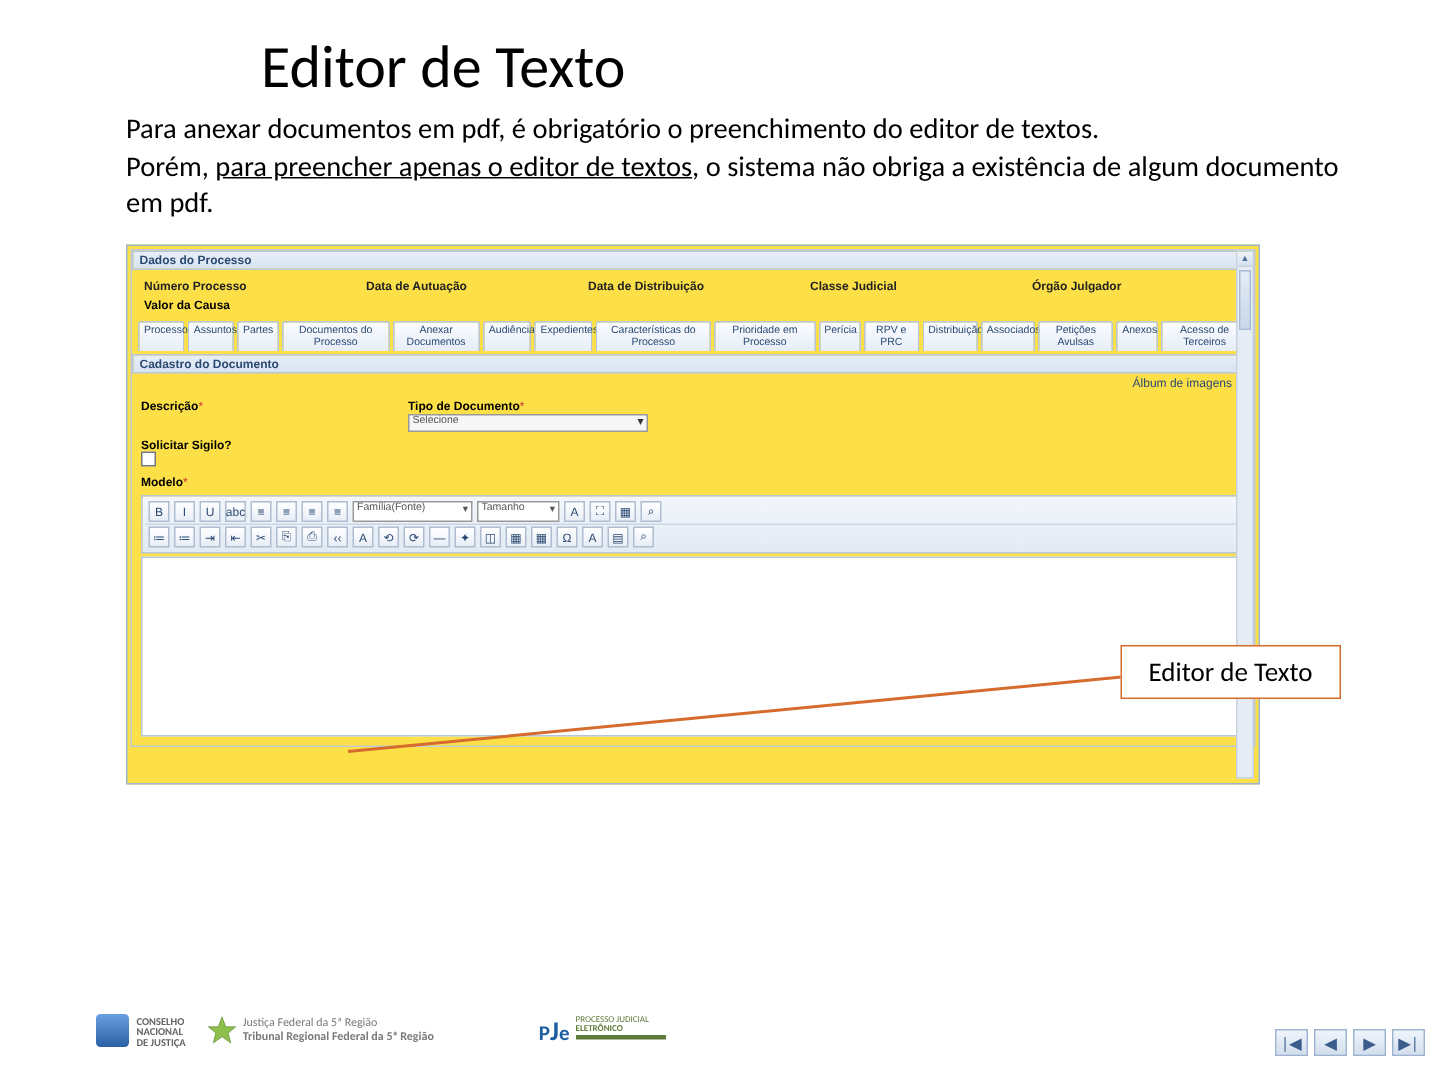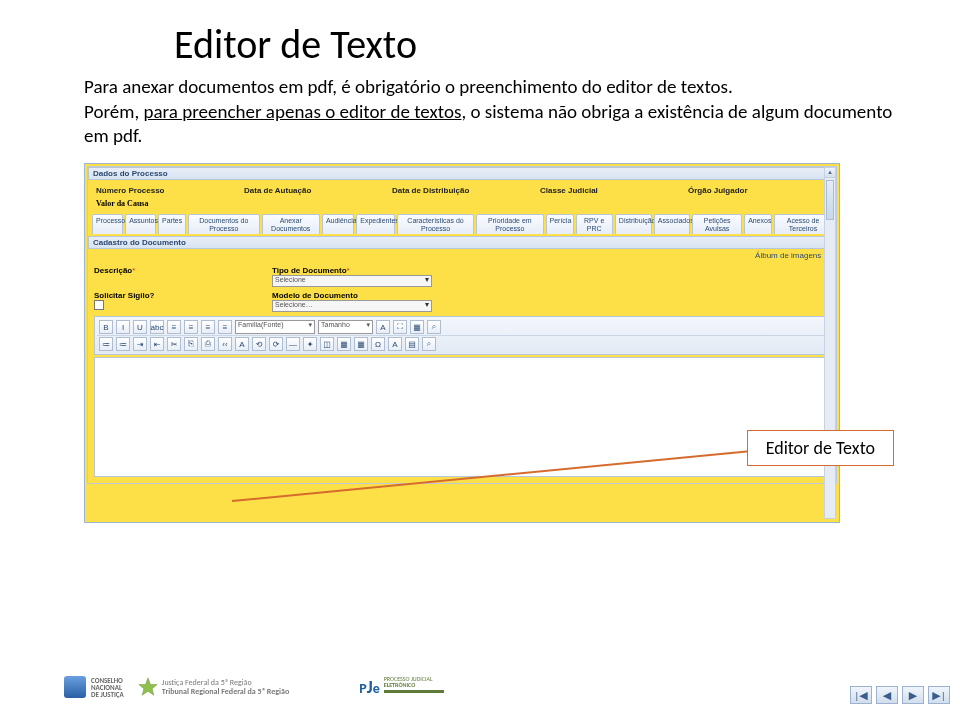--- a/index.html
+++ b/index.html
@@ -7,21 +7,21 @@
   .slide { width: 956px; height: 716px; padding: 20px 60px 0 60px; position: relative; margin-left: 24px; }
   .title { font-size: 40px; font-weight: 400; color: #000; margin-left: 90px; margin-bottom: 6px; }
   .body-text { font-size: 19px; line-height: 1.3; color: #000; }
   .body-text .underline { text-decoration: underline; }
   .app-box { margin-top: 14px; border: 1px solid #9db6d0; width: 756px; height: 360px; font-size: 8px; font-family: Arial, sans-serif; background: #fde047; position: relative; overflow: hidden; }
   .app-inner { border: 1px solid #c0c9d6; margin: 2px; }
   .section-hdr { background: linear-gradient(#e8eef7,#d8e3f2); border: 1px solid #b6c7dc; font-weight: bold; padding: 1px 4px; color: #2b4a72; }
   .proc-fields { display: flex; padding: 6px 8px 2px 8px; gap: 8px; }
   .field { flex: 1; }
   .field-label { font-weight: bold; font-size: 8px; color: #222; }
-  .valor { padding: 2px 8px 6px 8px; font-weight: bold; font-size: 8px; font-family: Liberation Serif, serif; }
+  .valor { padding: 2px 8px 6px 8px; font-weight: bold; font-size: 8px; }
   .tabs { display: flex; gap: 2px; padding: 0 4px; }
   .tab { border: 1px solid #b6c7dc; border-bottom: none; background: linear-gradient(#fafcff,#e6edf7); padding: 2px 3px; font-size: 7px; color: #2b4a72; text-align: center; min-width: 40px; line-height: 1.1; border-radius: 2px 2px 0 0; }
   .tab-small { min-width: 28px; }
   .cad-body { padding: 4px 6px 2px 6px; display: grid; grid-template-columns: 160px 200px 1fr; gap: 4px 18px; align-items: start; }
   .lbl { font-size: 8px; font-weight: bold; }
   .star { color: #c33; }
   .select-fake { display: inline-block; border: 1px solid #999; background: #f6f6f6; width: 160px; height: 12px; position: relative; font-size: 7px; color: #555; padding-left: 2px; }
   .select-fake::after { content: "▾"; position: absolute; right: 2px; top: -1px; color: #333; font-size: 8px; }
   .checkbox-fake { display: inline-block; width: 10px; height: 10px; border: 1px solid #777; background: #fff; }
   .album { text-align: right; font-size: 8px; padding: 2px 8px; color: #2b4a72; }
@@ -118,26 +118,23 @@
         </div>
         <div>
           <div><span class="lbl">Tipo de Documento</span><span class="star">*</span></div>
           <div class="select-fake">Selecione</div>
         </div>
         <div></div>
         <div>
           <div class="lbl">Solicitar Sigilo?</div>
           <div class="checkbox-fake"></div>
         </div>
-        <div>
-          <div class="lbl">Modelo de Documento</div>
-          <div class="select-fake">Selecione…</div>
-        </div>
         <div></div>
       </div>
+      <div class="modelo-row"><span class="lbl">Modelo</span><span class="star">*</span></div>
       <div class="toolbar">
         <div class="tbrow">
           <div class="tb-btn">B</div>
           <div class="tb-btn">I</div>
           <div class="tb-btn">U</div>
           <div class="tb-btn">abc</div>
           <div class="tb-btn">≡</div>
           <div class="tb-btn">≡</div>
           <div class="tb-btn">≡</div>
           <div class="tb-btn">≡</div>

